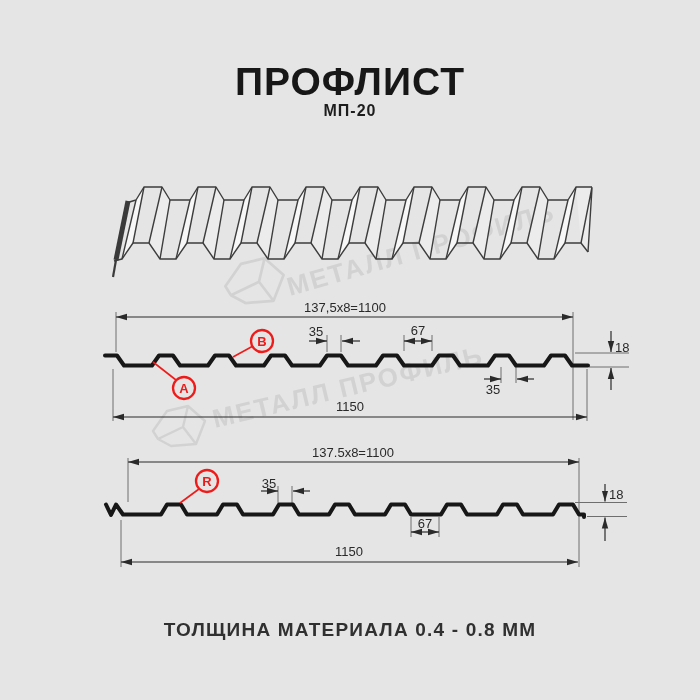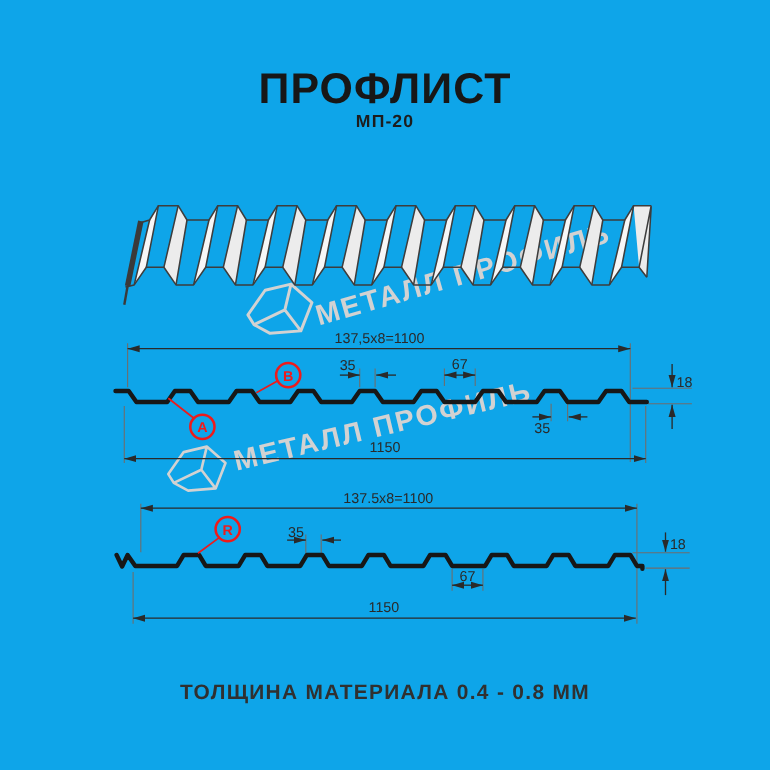--- a/index.html
+++ b/index.html
@@ -1,16 +1,16 @@
 <!DOCTYPE html>
 <html><head>
 <meta charset="utf-8">
 <style>
   html,body{margin:0;padding:0;background:#ffffff;}
-  #stage{position:relative;width:700px;height:700px;background:#0ea5e9;overflow:hidden;
+  #stage{position:relative;width:700px;height:700px;background:#e5e5e5;overflow:hidden;
          font-family:"Liberation Sans", sans-serif;}
   .title{position:absolute;top:60px;left:0;width:700px;text-align:center;
          font-size:39px;font-weight:800;letter-spacing:1px;color:#171717;}
   .subtitle{position:absolute;top:102px;left:0;width:700px;text-align:center;
          font-size:16px;font-weight:700;letter-spacing:1px;color:#1d1d1d;}
   .footer{position:absolute;top:619px;left:0;width:700px;text-align:center;
          font-size:19px;font-weight:600;letter-spacing:1.2px;color:#303030;}
   svg{position:absolute;left:0;top:0;}
   .profile{stroke:#171717;stroke-width:4;fill:none;stroke-linejoin:round;stroke-linecap:round;}
   .dim{stroke:#2a2a2a;stroke-width:1.2;fill:none;}

